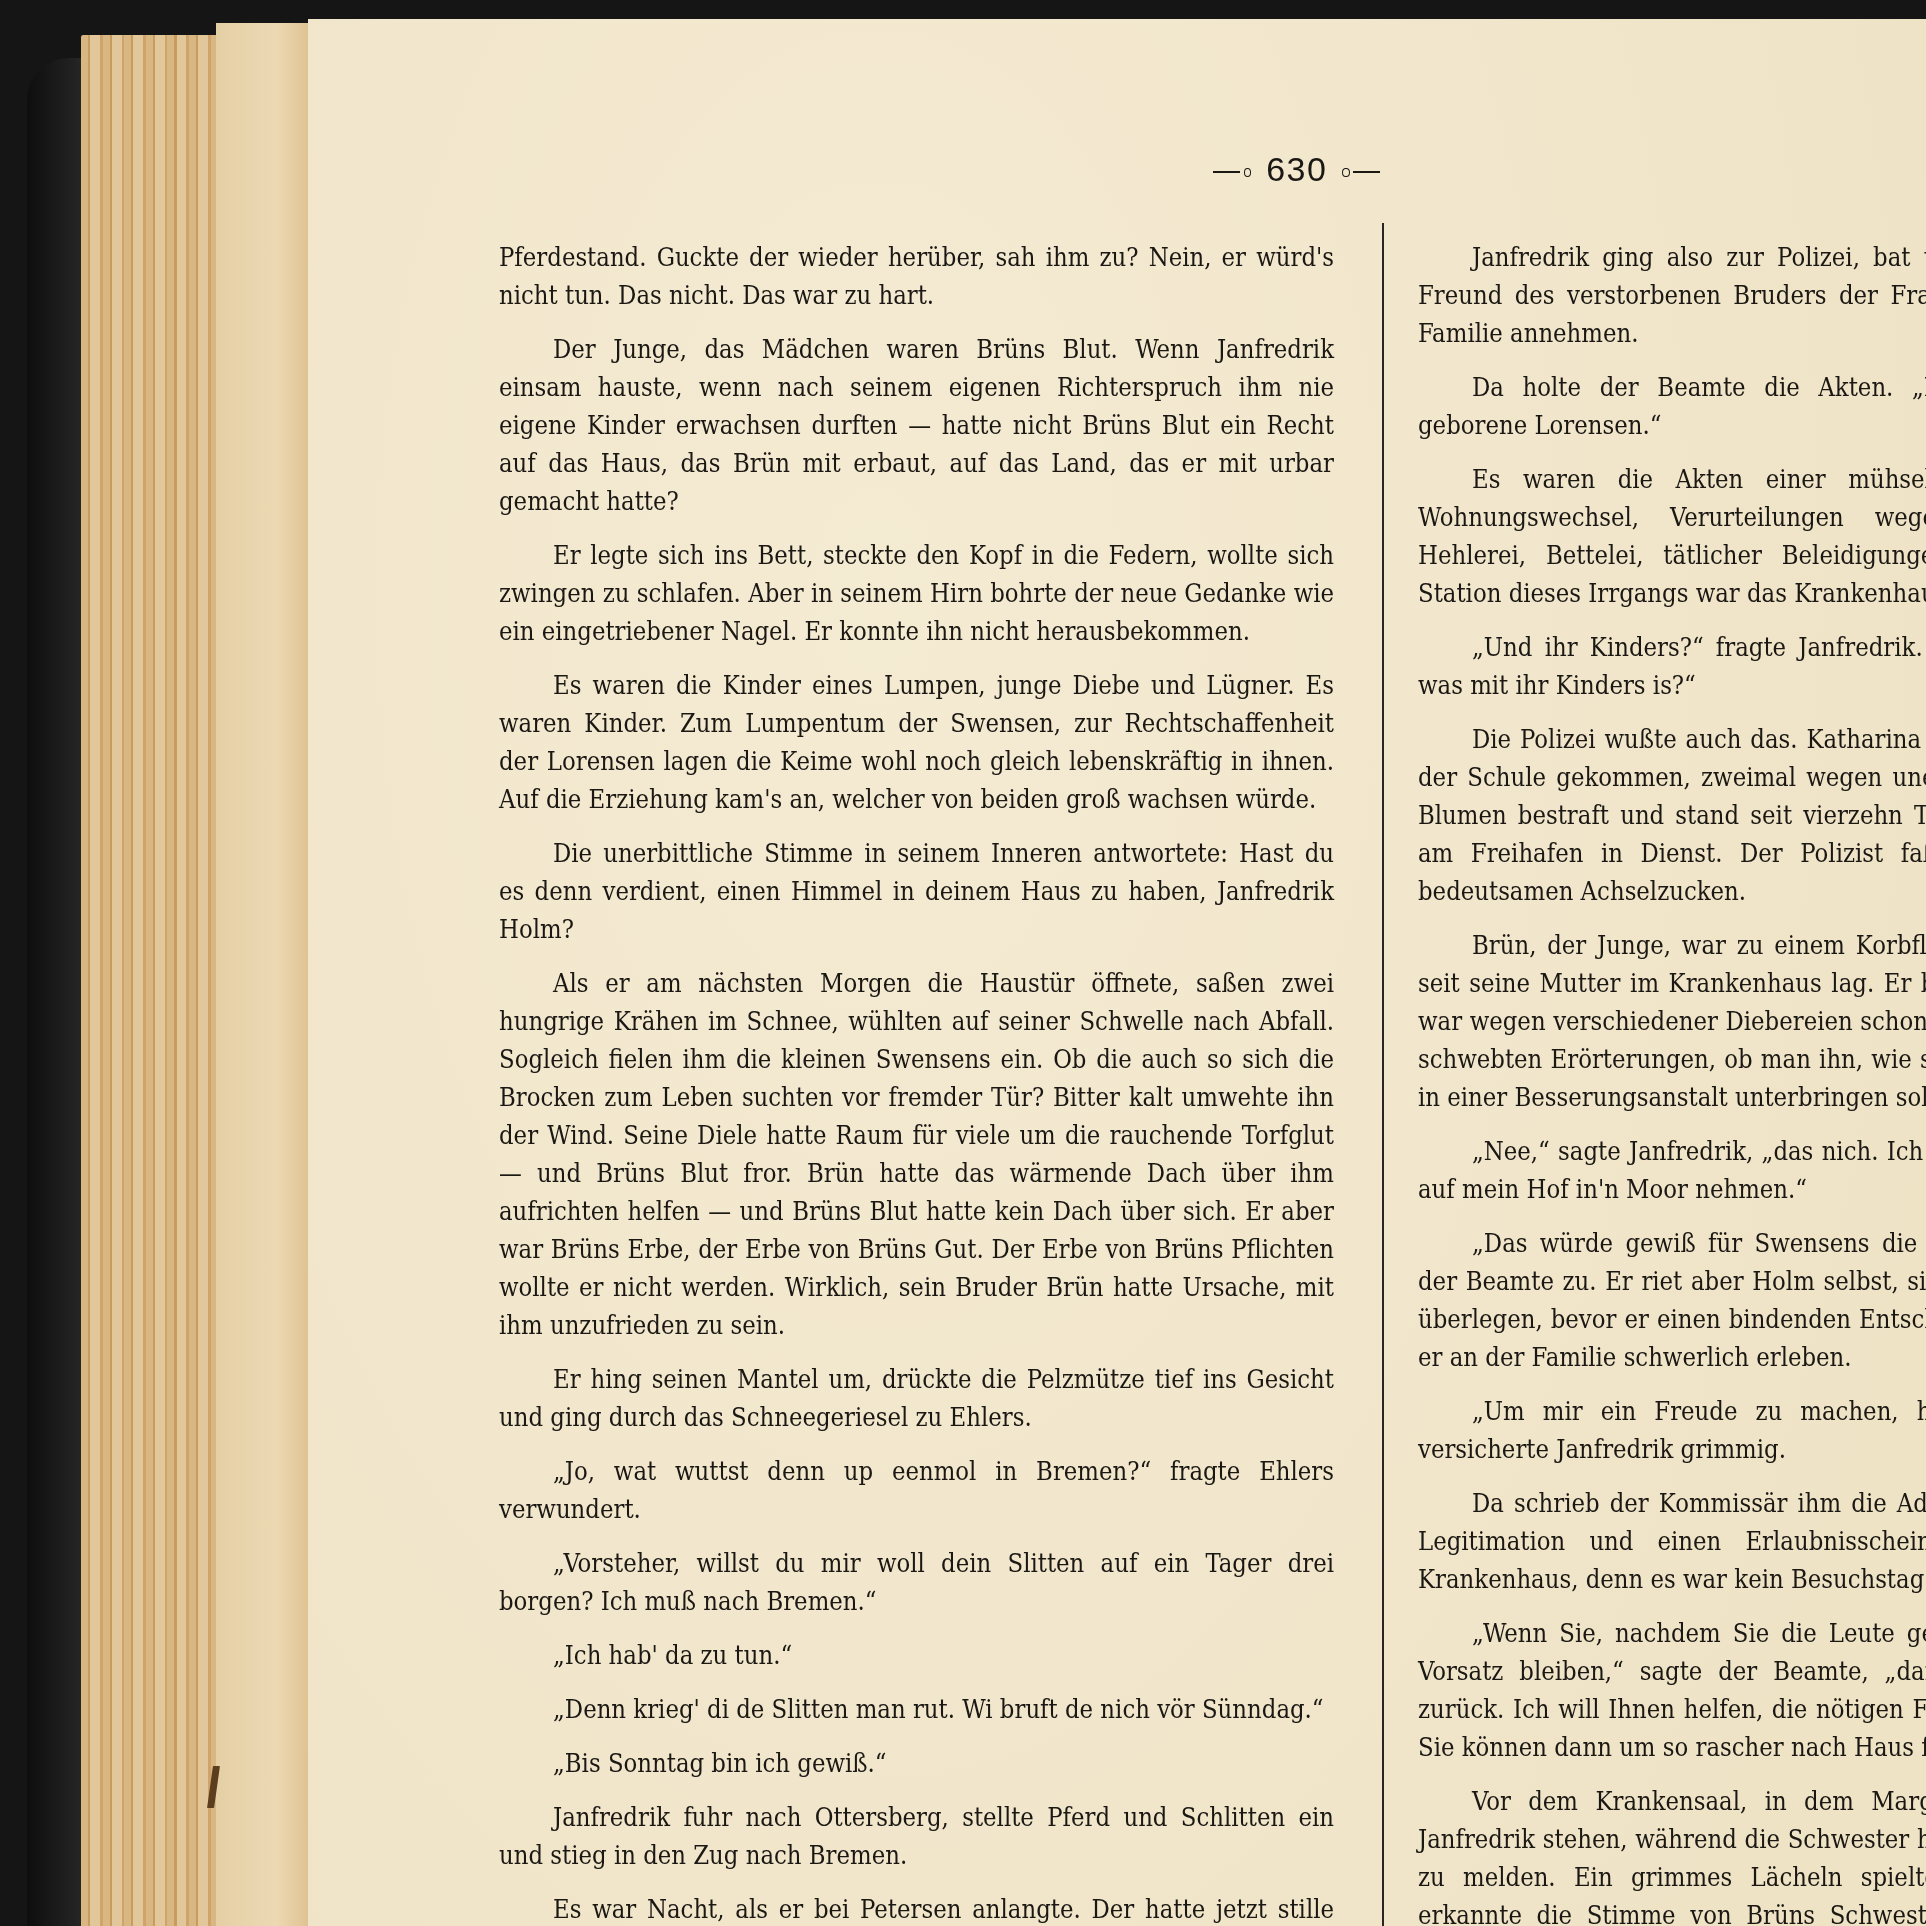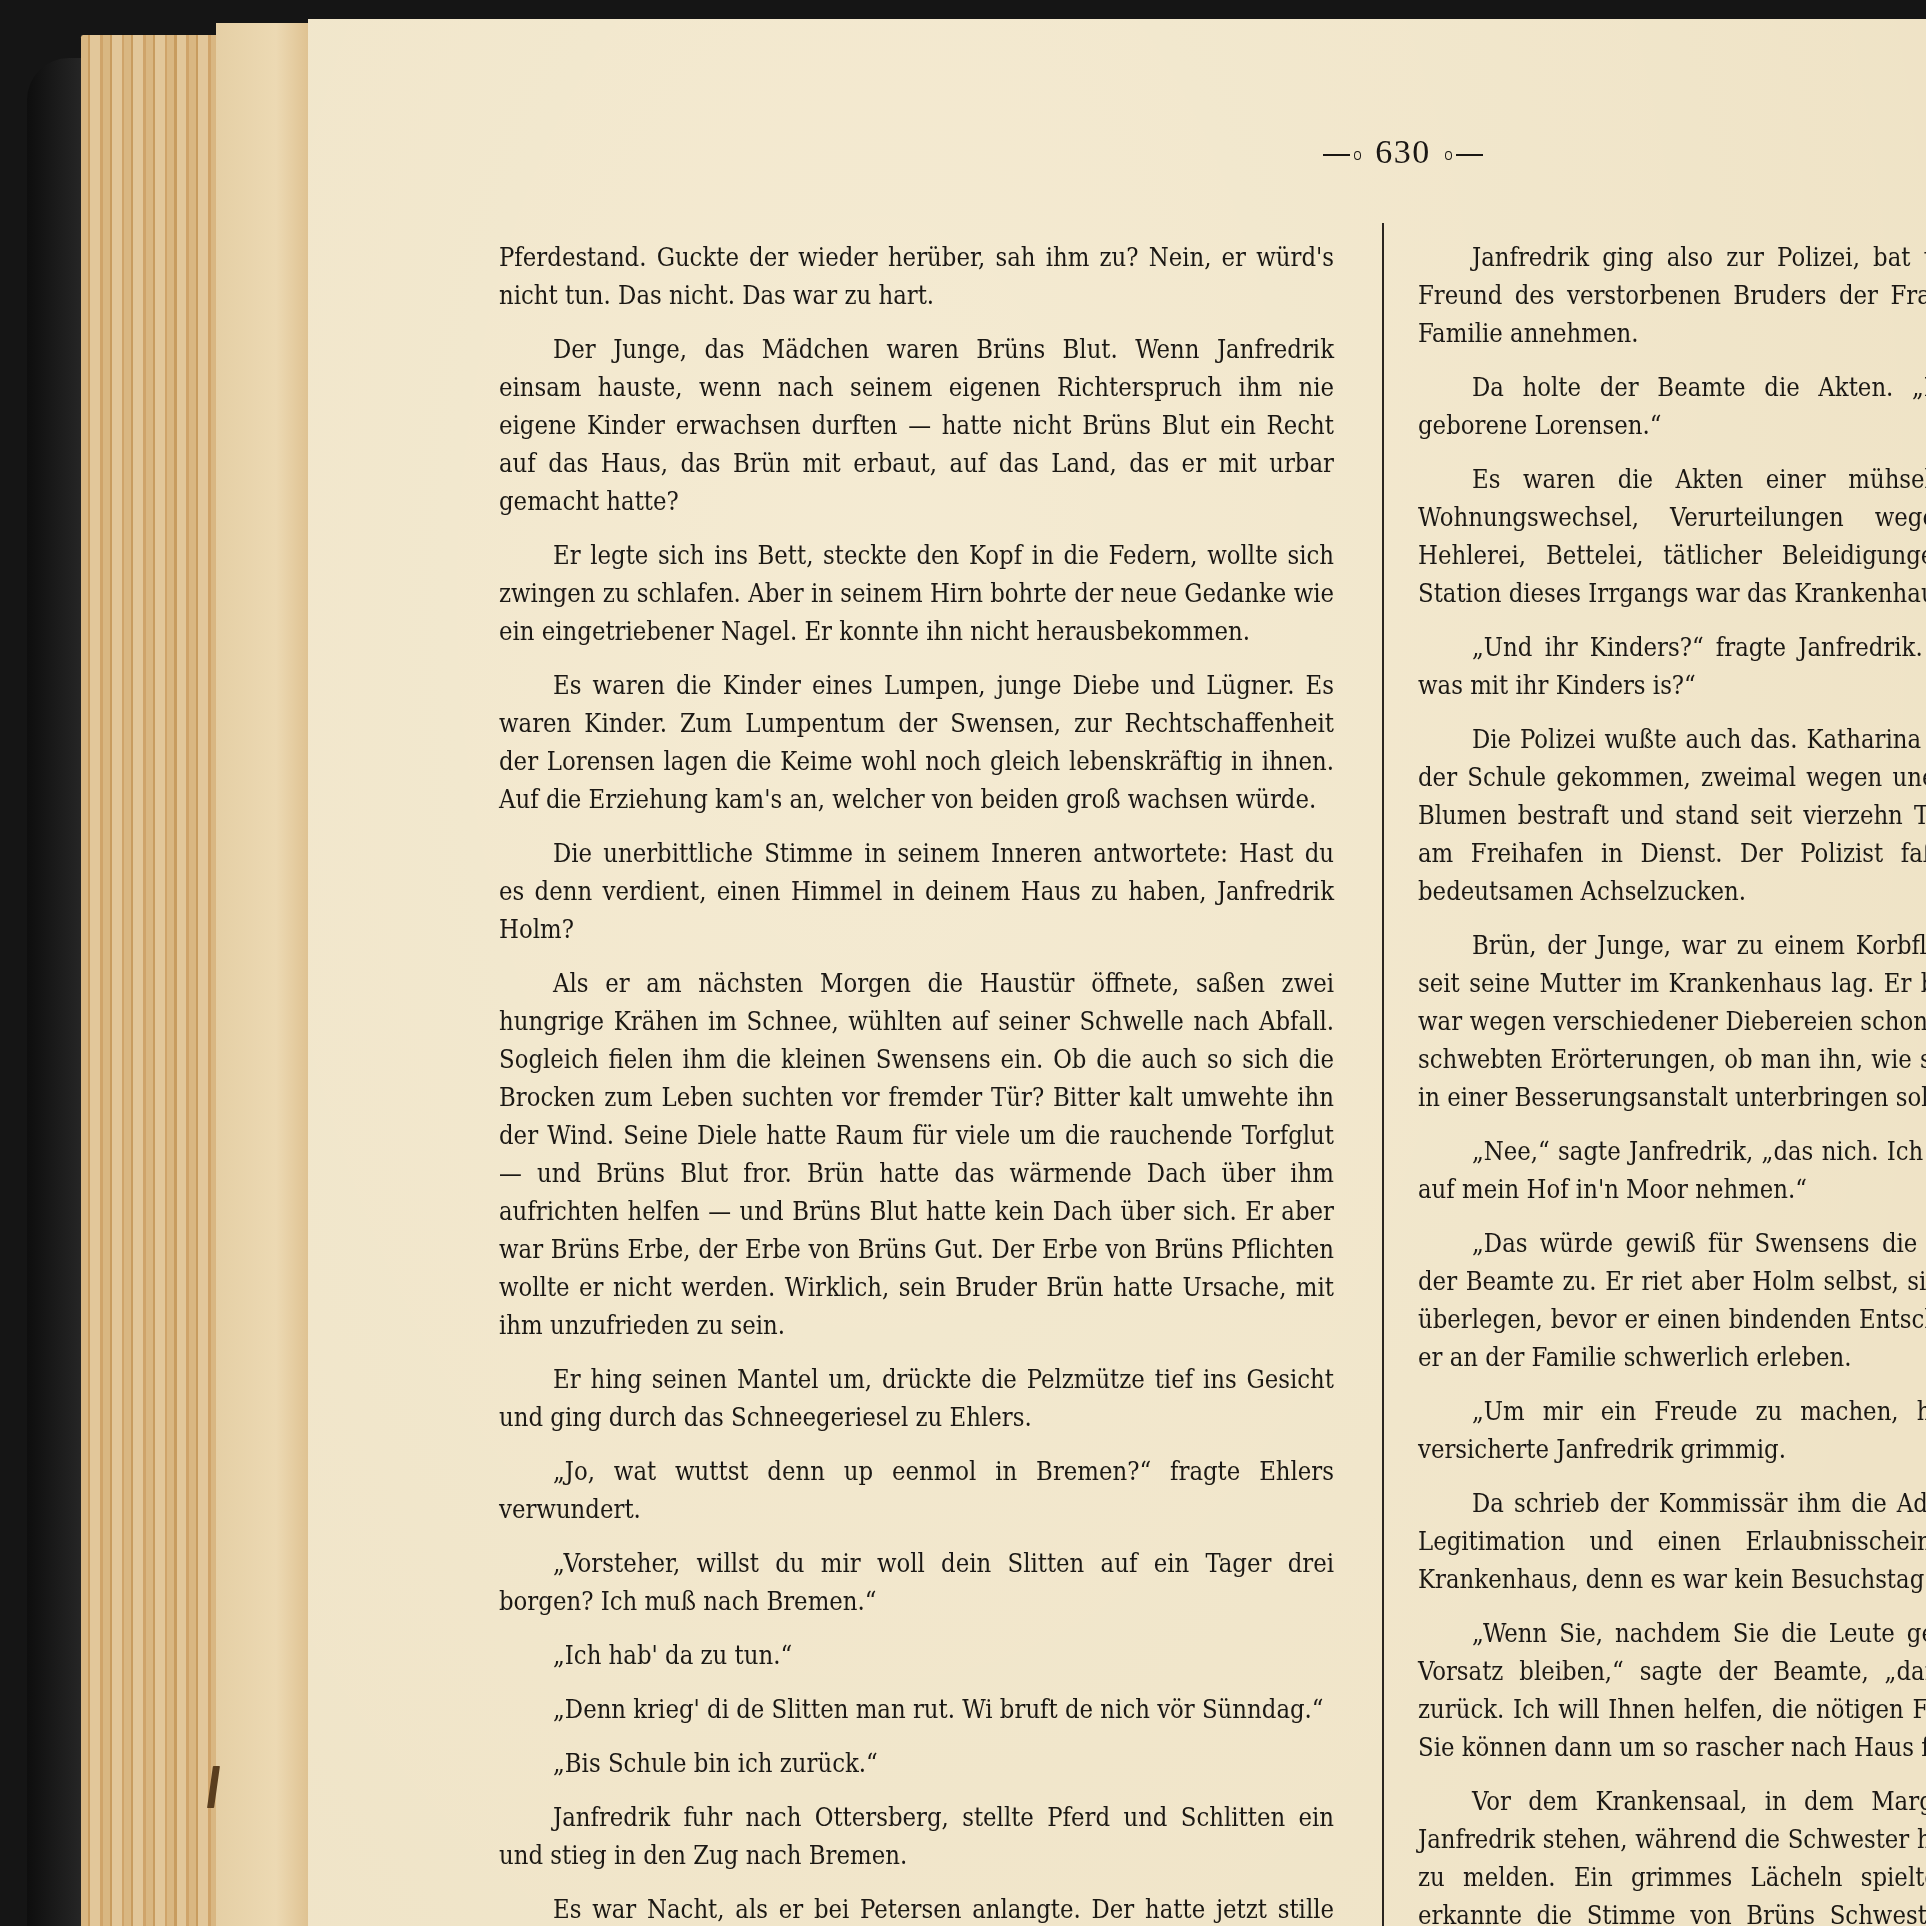--- a/index.html
+++ b/index.html
@@ -25,22 +25,22 @@
   .tab-marker {
     position:absolute; left:210px; top:1766px; width:7px; height:42px;
     background:#5a3e1e; transform:skewX(-8deg); border-radius:0.8px;
   }
   .page {
     position:absolute; left:308px; top:19px; width:1900px; height:2889px;
     background:#efe3c6;
     background-image:radial-gradient(ellipse at 30% 20%, rgba(255,250,235,.35), transparent 60%);
   }
   .page-number {
-    position:absolute; left:1213px; top:133px; width:270px; text-align:right;
-    font-family:Liberation Serif, serif; font-size:34px; color:#1a1714;
+    position:absolute; left:1213px; top:150px; width:270px; text-align:left;
+    font-family:Liberation Sans, sans-serif; font-size:34px; color:#1a1714;
     letter-spacing:1.5px;
   }
   .page-number .rule { display:inline-block; width:27px; height:1.5px; background:#1a1714; vertical-align:middle; }
   .page-number .dot { display:inline-block; width:5.4px; height:7px; border:1.5px solid #1a1714; border-radius:50%; vertical-align:middle; margin:0 3.9px; }
   .column {
     position:absolute; top:222px;
     font-family:"DejaVu Serif", serif; color:#1b1814;
     font-size:25.4px; line-height:38px; text-align:justify;
     font-stretch:condensed;
   }
@@ -75,21 +75,21 @@
   <p class="indent">Der Junge, das Mädchen waren Brüns Blut. Wenn Janfredrik einsam hauste, wenn nach seinem eigenen Richterspruch ihm nie eigene Kinder erwachsen durften — hatte nicht Brüns Blut ein Recht auf das Haus, das Brün mit erbaut, auf das Land, das er mit urbar gemacht hatte?</p>
   <p class="indent">Er legte sich ins Bett, steckte den Kopf in die Federn, wollte sich zwingen zu schlafen. Aber in seinem Hirn bohrte der neue Gedanke wie ein eingetriebener Nagel. Er konnte ihn nicht herausbekommen.</p>
   <p class="indent">Es waren die Kinder eines Lumpen, junge Diebe und Lügner. Es waren Kinder. Zum Lumpentum der Swensen, zur Rechtschaffenheit der Lorensen lagen die Keime wohl noch gleich lebenskräftig in ihnen. Auf die Erziehung kam's an, welcher von beiden groß wachsen würde.</p>
   <p class="indent">Die unerbittliche Stimme in seinem Inneren antwortete: Hast du es denn verdient, einen Himmel in deinem Haus zu haben, Janfredrik Holm?</p>
   <p class="indent">Als er am nächsten Morgen die Haustür öffnete, saßen zwei hungrige Krähen im Schnee, wühlten auf seiner Schwelle nach Abfall. Sogleich fielen ihm die kleinen Swensens ein. Ob die auch so sich die Brocken zum Leben suchten vor fremder Tür? Bitter kalt umwehte ihn der Wind. Seine Diele hatte Raum für viele um die rauchende Torfglut — und Brüns Blut fror. Brün hatte das wärmende Dach über ihm aufrichten helfen — und Brüns Blut hatte kein Dach über sich. Er aber war Brüns Erbe, der Erbe von Brüns Gut. Der Erbe von Brüns Pflichten wollte er nicht werden. Wirklich, sein Bruder Brün hatte Ursache, mit ihm unzufrieden zu sein.</p>
   <p class="indent">Er hing seinen Mantel um, drückte die Pelzmütze tief ins Gesicht und ging durch das Schneegeriesel zu Ehlers.</p>
   <p class="indent">„Jo, wat wuttst denn up eenmol in Bremen?“ fragte Ehlers verwundert.</p>
   <p class="indent">„Vorsteher, willst du mir woll dein Slitten auf ein Tager drei borgen? Ich muß nach Bremen.“</p>
   <p class="indent">„Ich hab' da zu tun.“</p>
   <p class="indent">„Denn krieg' di de Slitten man rut. Wi bruft de nich vör Sünndag.“</p>
-  <p class="indent">„Bis Schule bin ich zurück.“</p>
+  <p class="indent">„Bis Sonntag bin ich gewiß.“</p>
   <p class="indent">Janfredrik fuhr nach Ottersberg, stellte Pferd und Schlitten ein und stieg in den Zug nach Bremen.</p>
   <p class="indent">Es war Nacht, als er bei Petersen anlangte. Der hatte jetzt stille Zeit. Die Torfschiffer kamen nicht mehr. Er konnte ihm bequem Schlafgelegenheit geben. Janfredrik wählte die billigste und auch die nur nach zähem Feilschen um den Preis. Wehmütig sah er auf den Beutel in seinem Gürtel. Solche Reise kostete ein Sündengeld. Und dies war erst der Anfang.</p>
 
 </div>
 
 <div class="column-divider"></div>
 
 <div class="column col-right">
   <p class="indent">Janfredrik ging also zur Polizei, bat um Auskunft. Er sei der Freund des verstorbenen Bruders der Frau und er wolle sich der Familie annehmen.</p>
   <p class="indent">Da holte der Beamte die Akten. „Frau Margret Swensen, geborene Lorensen.“</p>

